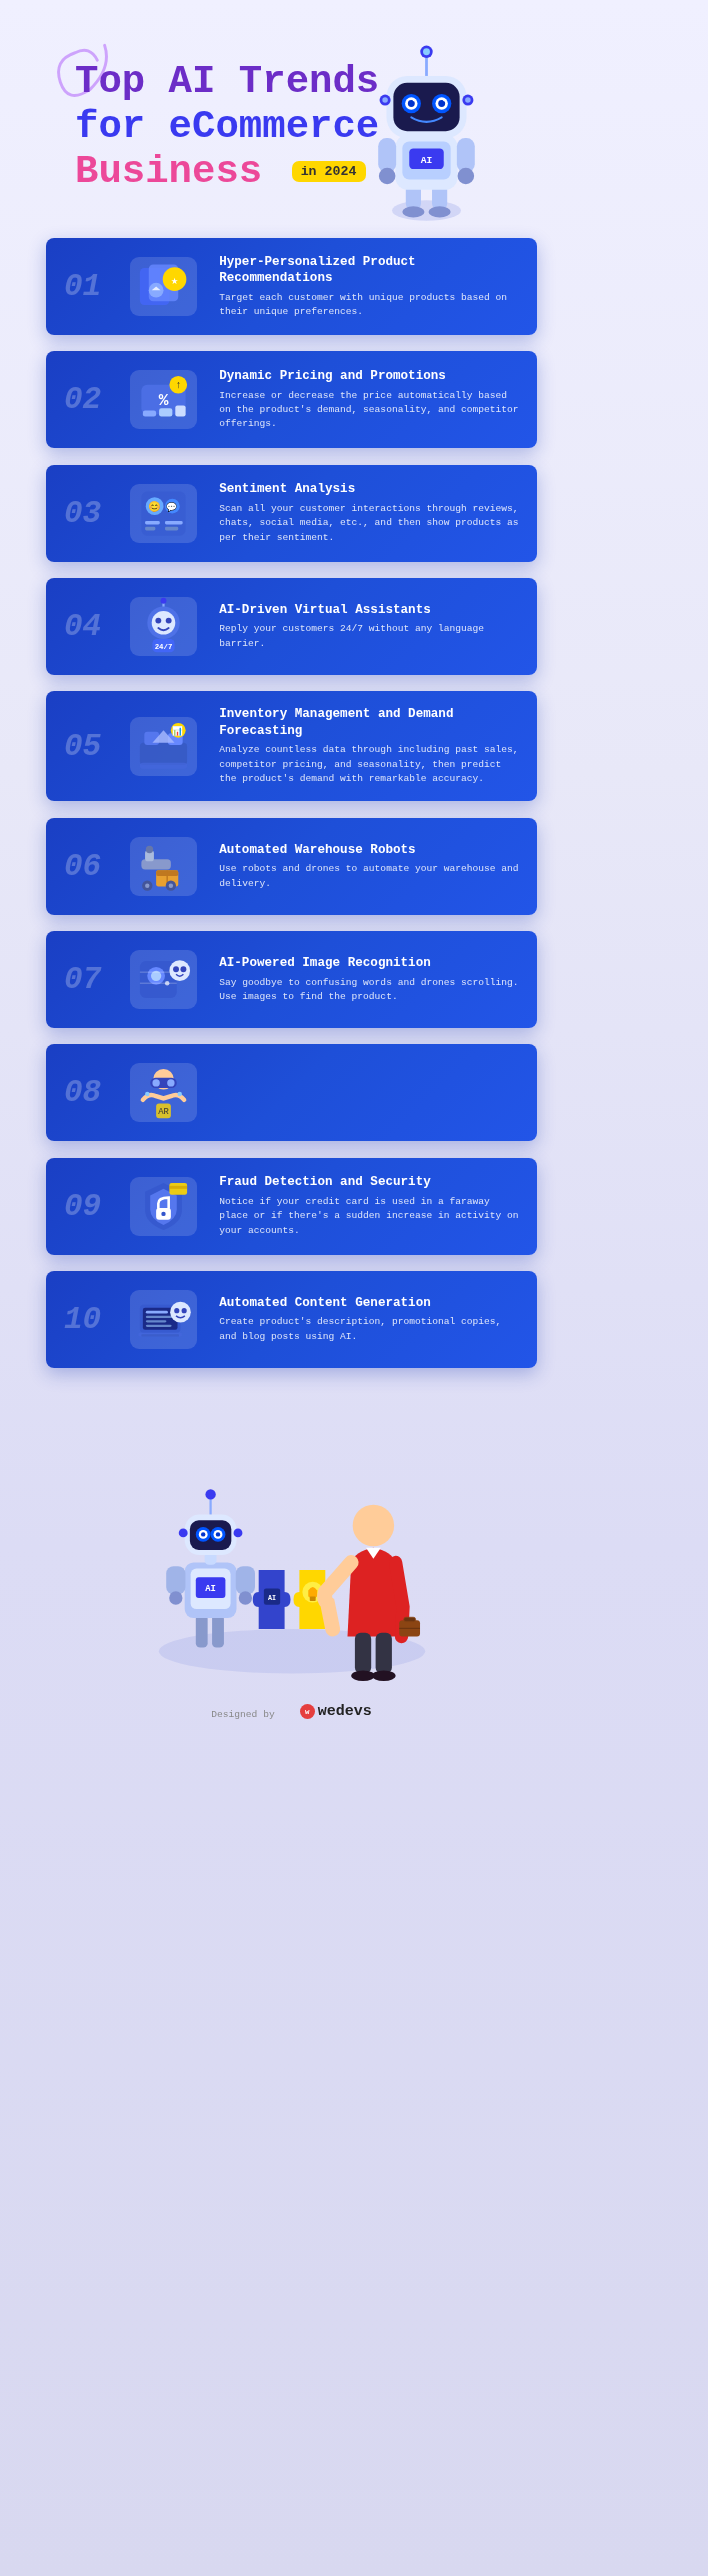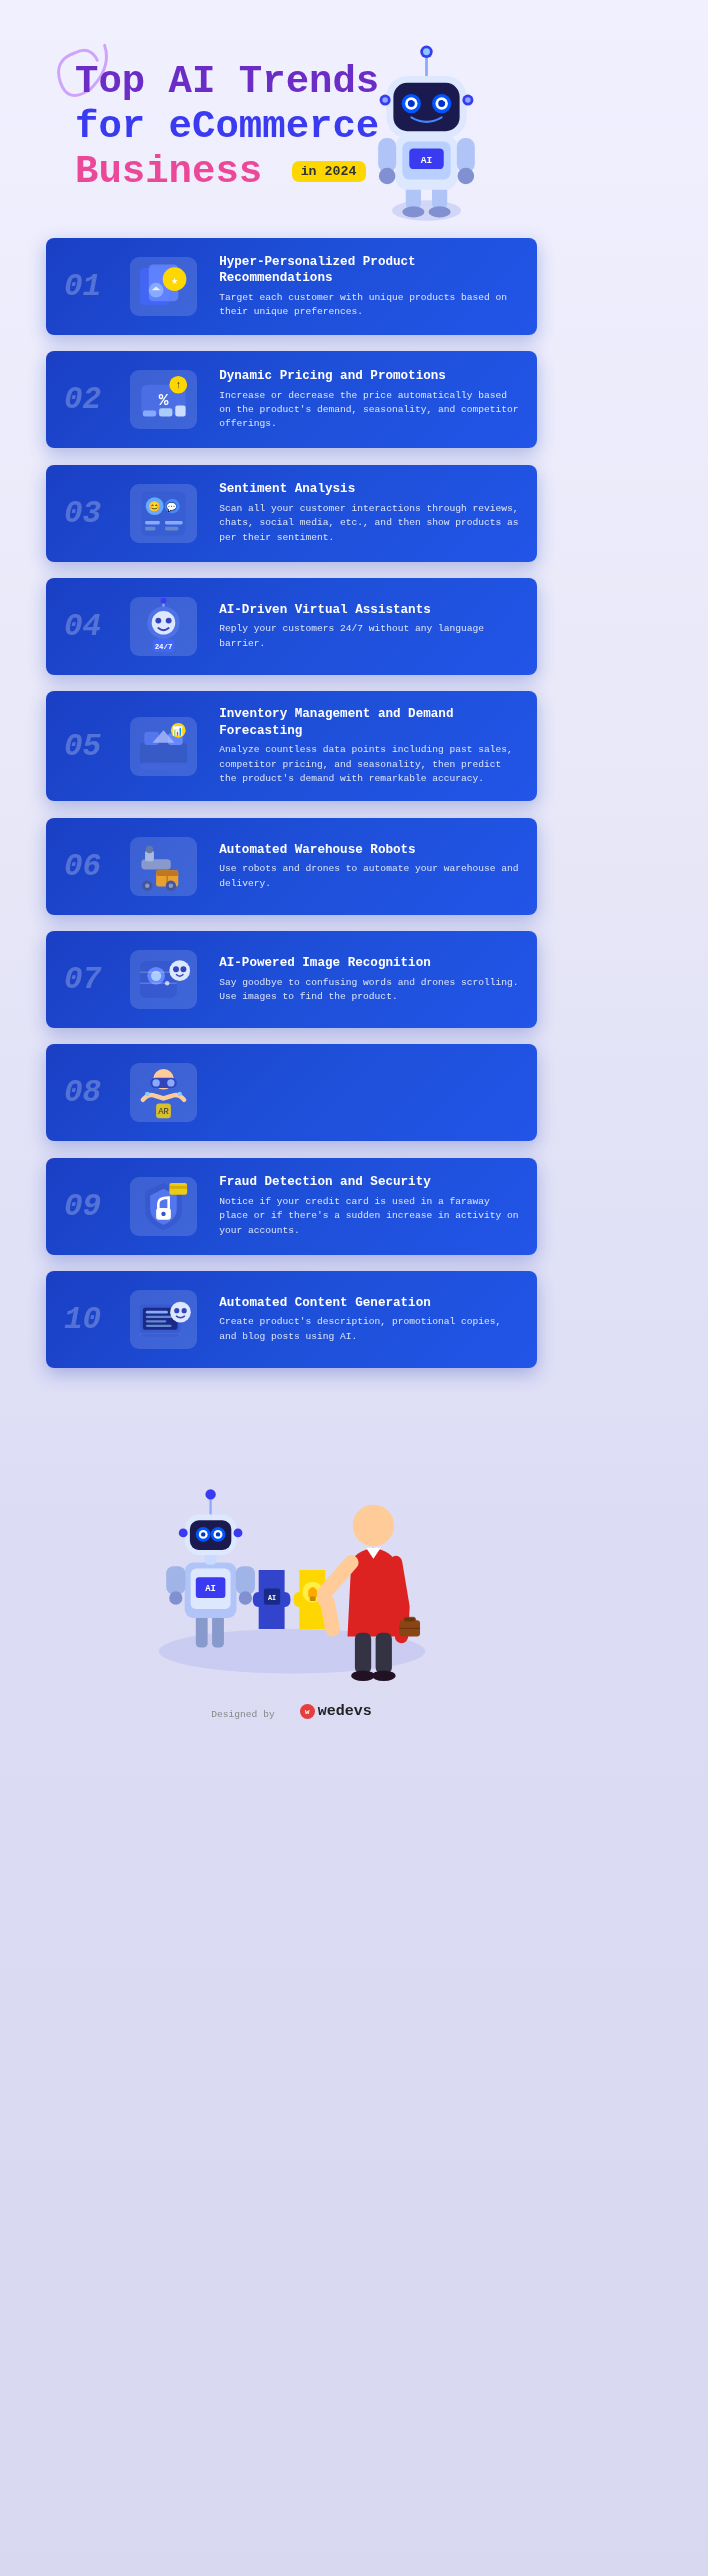--- a/index.html
+++ b/index.html
@@ -349,21 +349,21 @@
             <rect x="46" y="22" width="20" height="16" rx="4" fill="#6688ff"></rect>
             <rect x="8" y="62" width="64" height="8" rx="4" fill="#4466dd" opacity="0.7"></rect>
             <path d="M25 35 L40 18 L55 35" fill="#aabbff" opacity="0.8"></path>
             <circle cx="60" cy="18" r="10" fill="#ffd700"></circle>
             <text x="60" y="23" text-anchor="middle" fill="#333" font-size="12" font-weight="bold">📊</text>
           </svg>
         </div>
       </div>
       <div class="item-content">
         <div class="item-title">Inventory Management and Demand Forecasting</div>
-        <div class="item-description">Analyze countless data points including past sales, competitor pricing, and seasonality, then predict the product's demand with remarkable accuracy.</div>
+        <div class="item-description">Analyze countless data through including past sales, competitor pricing, and seasonality, then predict the product's demand with remarkable accuracy.</div>
       </div>
     </div>
 
     <div class="trend-item">
       <div class="item-number">06</div>
       <div class="item-icon-area">
         <div class="item-icon-placeholder icon-06">
           <svg viewBox="0 0 80 80" width="59" height="59">
 
             <rect x="30" y="45" width="30" height="22" rx="3" fill="#e8a030"></rect>

